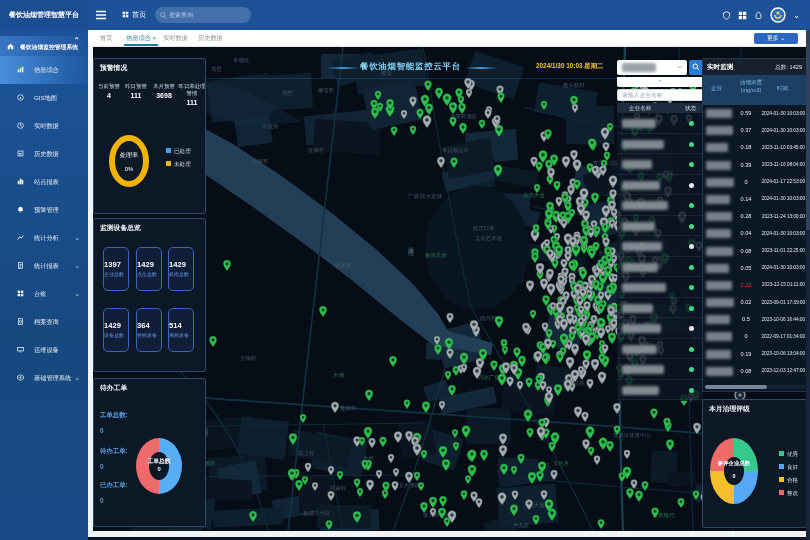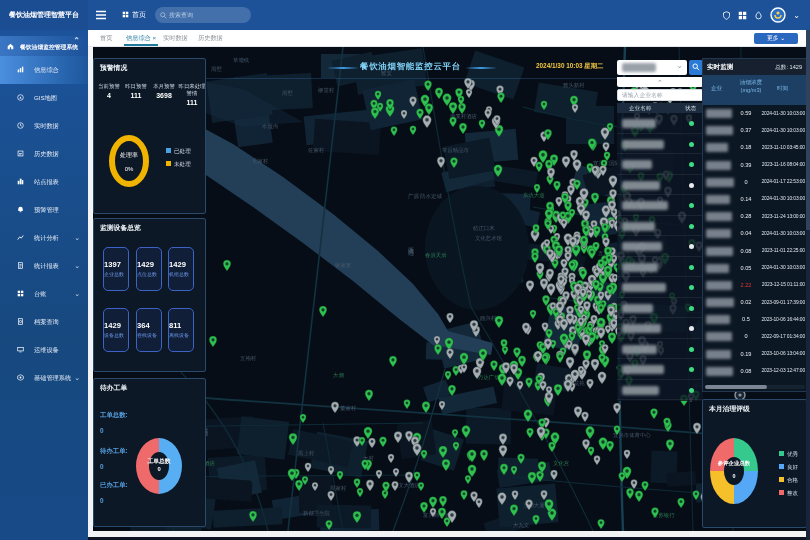--- a/index.html
+++ b/index.html
@@ -1031,21 +1031,21 @@
       </div>
     <div class="dbox" style="left:9px;top:89px">
         <b>1429</b>
         <span>设备总数</span>
       </div>
     <div class="dbox" style="left:42px;top:89px">
         <b>364</b>
         <span>在线设备</span>
       </div>
     <div class="dbox" style="left:74px;top:89px">
-        <b>811</b>
+        <b>514</b>
         <span>离线设备</span>
       </div>
   </div>
 
   <div class="ab pan" id="wo">
     <div class="ptitle">待办工单</div>
     <div class="wot" style="top:32px">工单总数:</div>
       <div class="wot" style="top:48px">0</div>
     <div class="wot" style="top:68px">待办工单:</div>
       <div class="wot" style="top:84px">0</div>

